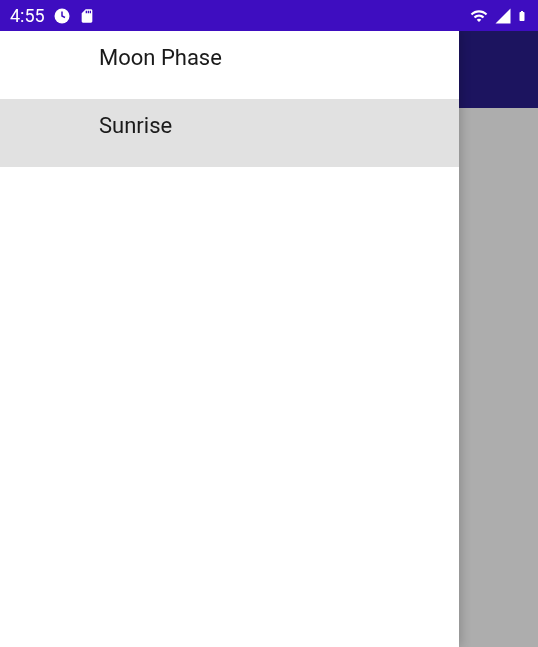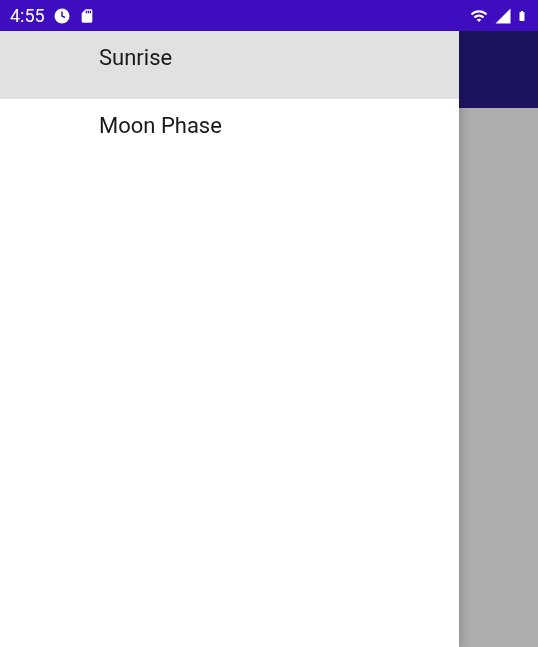--- a/index.html
+++ b/index.html
@@ -206,19 +206,19 @@
     </div>
     <div class="wave"></div>
   </div>
   <div class="content-label">t</div>
   <div class="content-time">M</div>
 </div>
 
 <div class="scrim"></div>
 
 <div class="drawer">
+  <div class="drawer-item">
+    <span class="drawer-item-label">Moon Phase</span>
+  </div>
   <div class="drawer-item selected">
     <span class="drawer-item-label">Sunrise</span>
   </div>
-  <div class="drawer-item">
-    <span class="drawer-item-label">Moon Phase</span>
-  </div>
 </div>
 
 </body></html>

